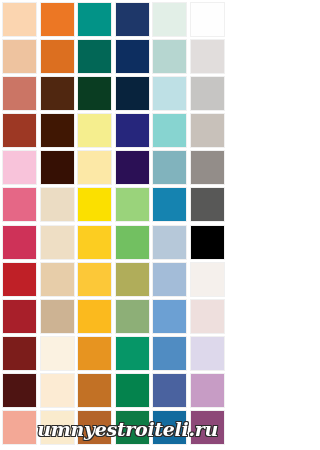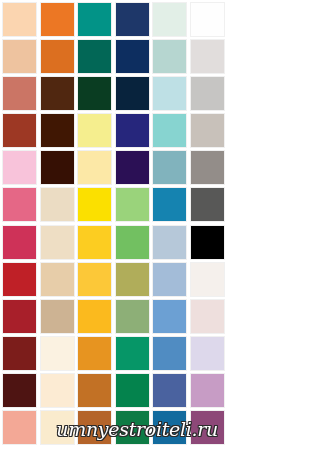--- a/index.html
+++ b/index.html
@@ -48,21 +48,21 @@
     display: flex;
     align-items: center;
     justify-content: flex-end;
     padding-right: 8px;
     box-sizing: border-box;
     pointer-events: none;
   }
   #watermark-text {
     font-family: "DejaVu Serif", serif;
     font-style: italic;
-    font-weight: normal;
+    font-weight: bold;
     font-size: 19px;
     letter-spacing: -0.3px;
     color: #ffffff;
     text-shadow:
       -1px -1px 0 #2b2b2b,
        1px -1px 0 #2b2b2b,
       -1px  1px 0 #2b2b2b,
        1px  1px 0 #2b2b2b,
        0px -1px 0 #2b2b2b,
        0px  1px 0 #2b2b2b,

